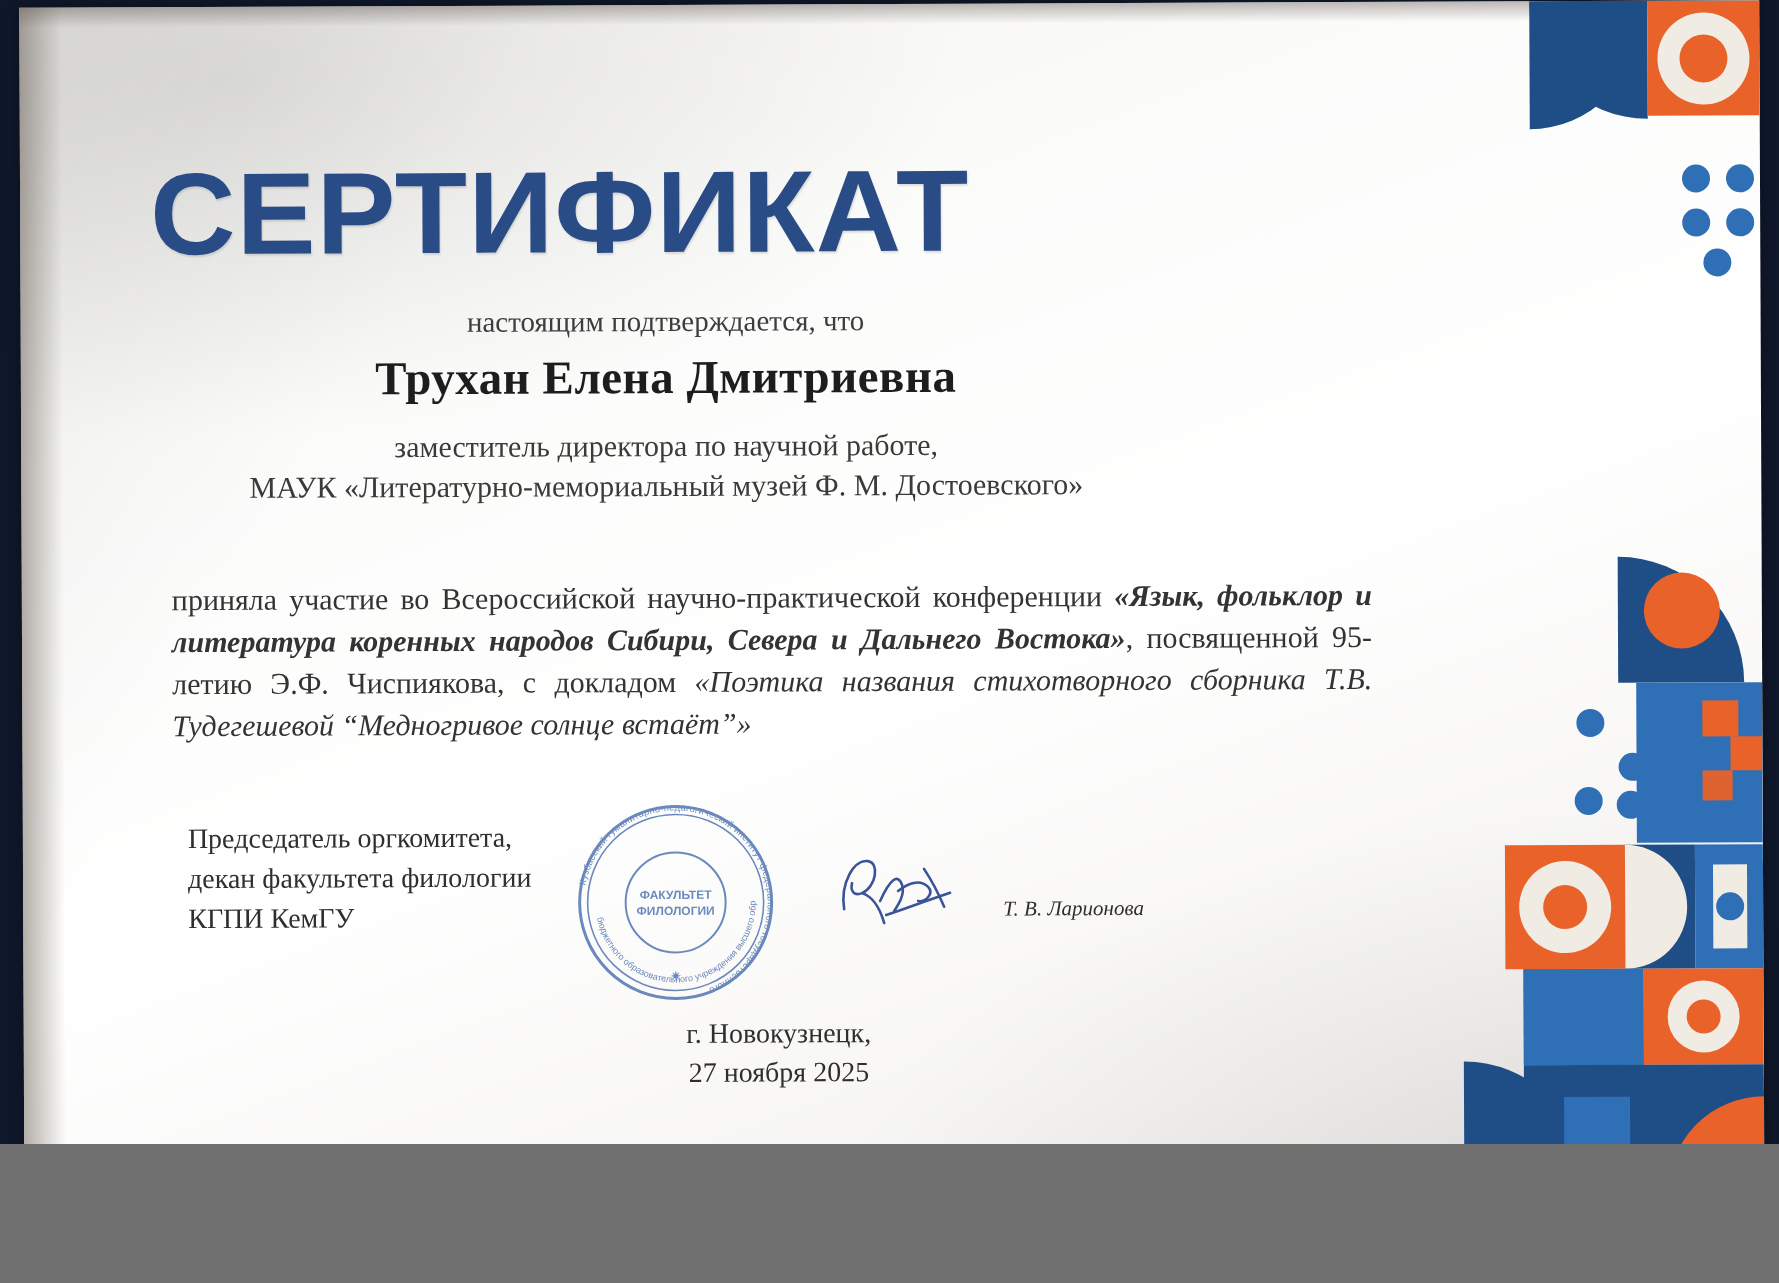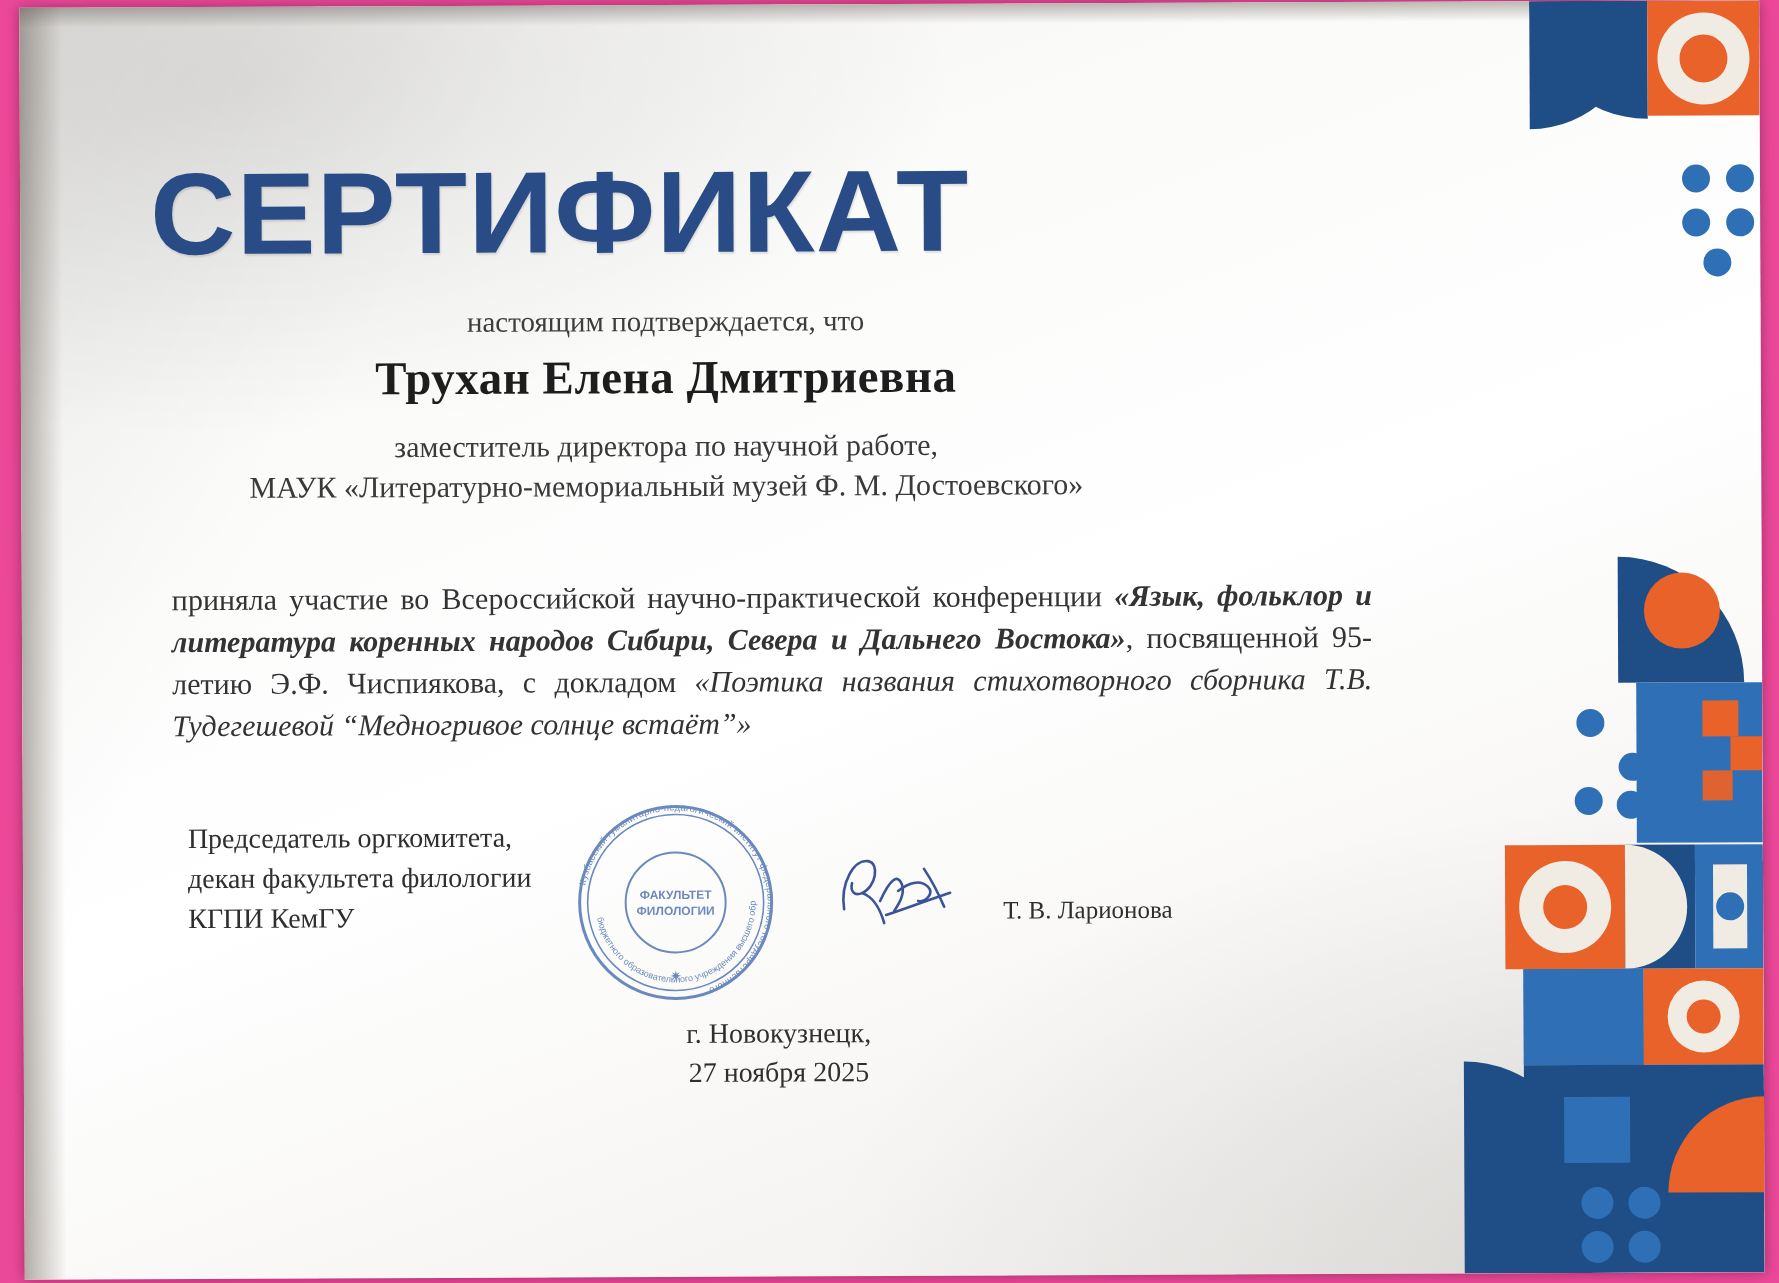--- a/index.html
+++ b/index.html
@@ -3,23 +3,23 @@
 <meta charset="utf-8">
 <style>
   html, body {
     margin: 0;
     padding: 0;
     background: #6f6f6f;
   }
   #page {
     position: relative;
     width: 1779px;
-    height: 1283px;
+    height: 1144px;
     overflow: hidden;
-    background: #ec4899;
+    background: #0f172a;
     font-family: "Liberation Serif", serif;
   }
 
   
   .paper {
     position: absolute;
     left: 22px;
     top: 4px;
     width: 1740px;
     height: 1272px;
@@ -151,23 +151,24 @@
     top: 812px;
     font-size: 28px;
     line-height: 40px;
     color: #2f2f2f;
   }
 
   .signer-name {
     position: absolute;
     left: 980px;
     top: 893px;
-    font-size: 25px;
+    font-size: 21px;
     color: #2f2f2f;
     white-space: nowrap;
+    font-style: italic;
   }
 
   .place {
     position: absolute;
     left: 520px;
     top: 1013px;
     width: 470px;
     text-align: center;
     font-size: 28px;
     color: #2f2f2f;

